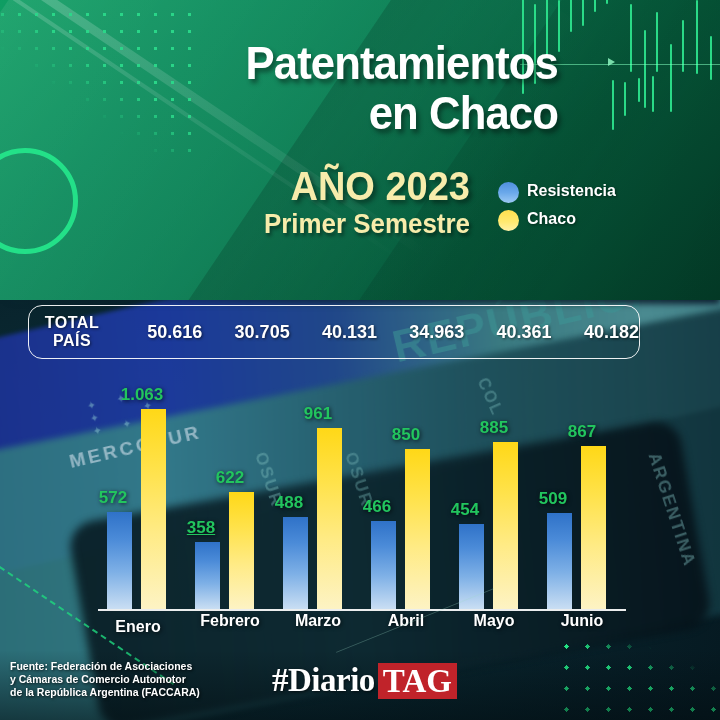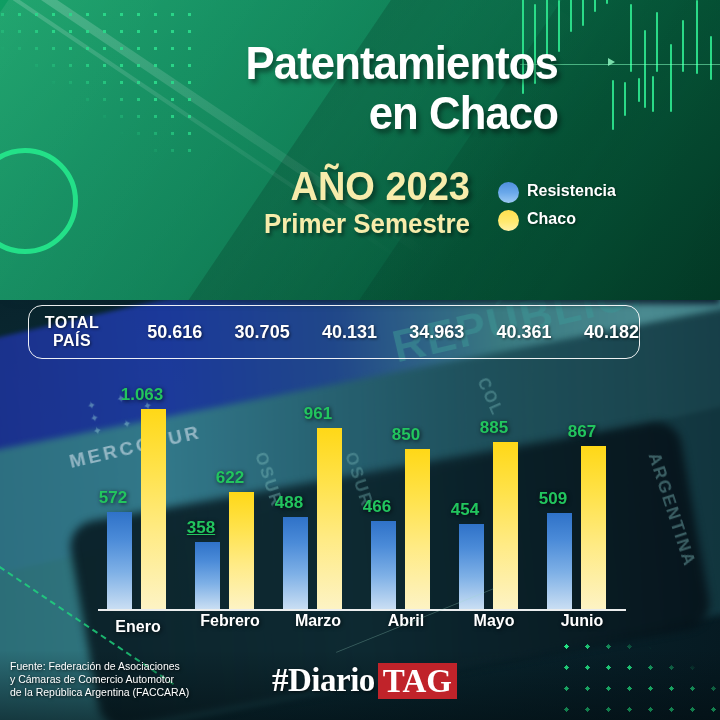--- a/index.html
+++ b/index.html
@@ -128,21 +128,21 @@
   .bar.yel{left:43px;background:linear-gradient(180deg,#ffd817 0%,#ffe24a 30%,#ffeb86 62%,#fdf3c4 100%);}
   .vlab{position:absolute;width:58px;text-align:center;color:#22c55e;font-weight:bold;
     font-size:17px;text-shadow:1px 1px 4px rgba(0,0,0,.75);}
   .vlab.blue{left:-14px;}
   .vlab.yel{left:15px;}
   .xlab{position:absolute;top:612px;width:88px;text-align:center;color:#fff;
     font-size:16px;font-weight:bold;text-shadow:1px 1px 4px rgba(0,0,0,.7);}
 
   
   .source{position:absolute;left:10px;top:660px;color:#fff;font-size:10.5px;
-    font-weight:normal;line-height:13px;text-shadow:1px 1px 3px rgba(0,0,0,.8);}
+    font-weight:bold;line-height:13px;text-shadow:1px 1px 3px rgba(0,0,0,.8);}
   .logo{position:absolute;left:272px;top:662px;display:flex;align-items:center;
     font-family:"Liberation Serif",serif;}
   .logo .lg1{color:#fff;font-size:33px;font-weight:bold;letter-spacing:-.5px;
     text-shadow:1px 1px 3px rgba(0,0,0,.6);}
   .logo .lg2{background:#c0232a;color:#fff;font-size:33px;font-weight:bold;
     padding:0 5px;margin-left:3px;line-height:36px;}
 </style>
 </head>
 <body>
 

